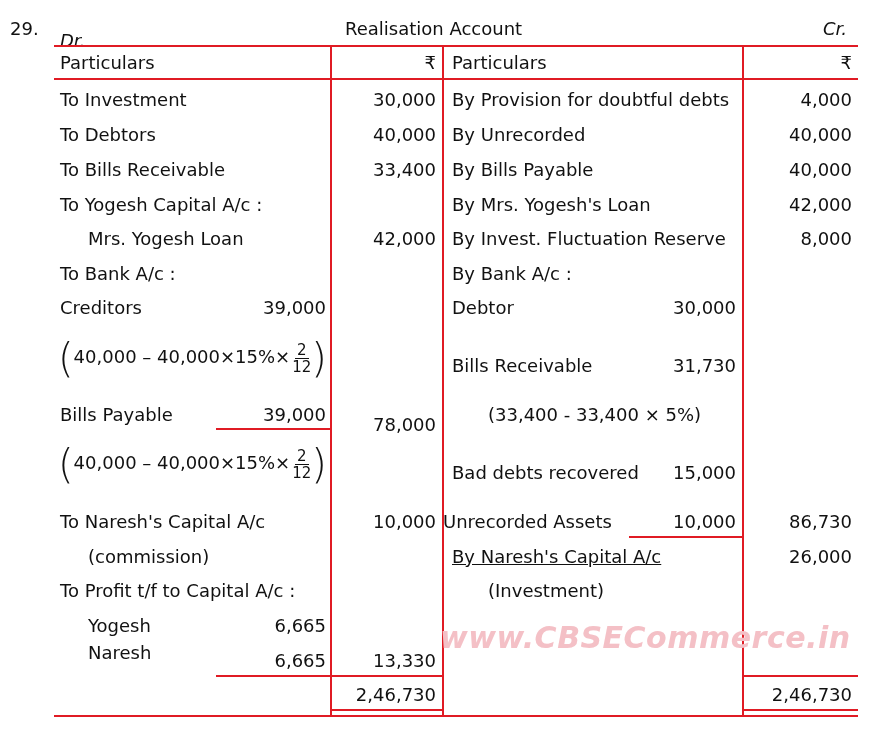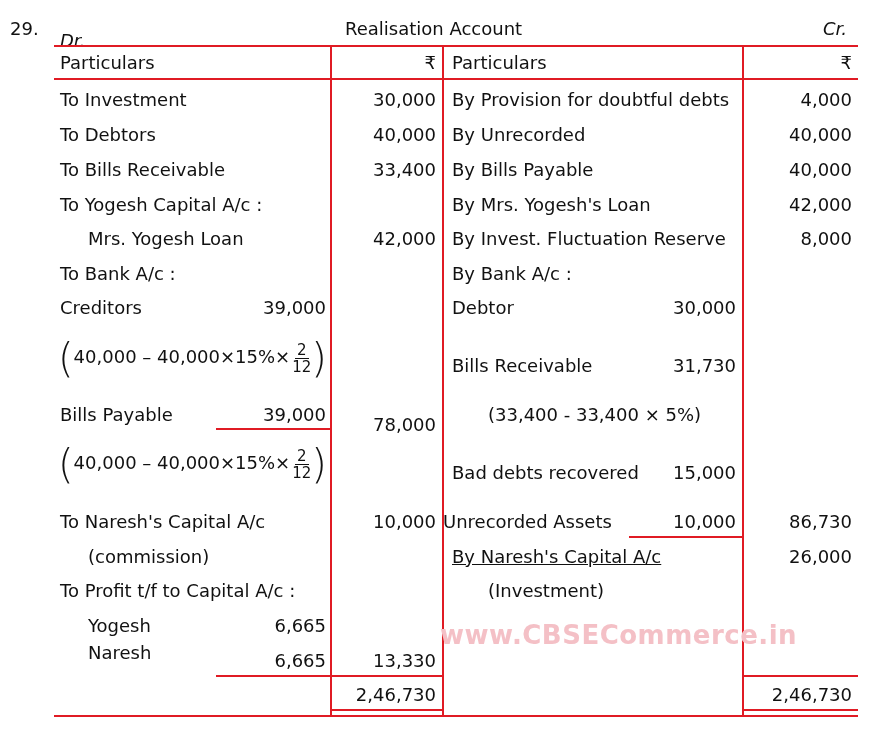--- a/index.html
+++ b/index.html
@@ -6,21 +6,21 @@
   body { width:881px; height:740px; position:relative; overflow:hidden;
          font-family:"DejaVu Sans", sans-serif; color:#111; font-size:18px; }
   .abs { position:absolute; white-space:nowrap; }
   .it { font-style:italic; }
   .r { text-align:right; }
   .hl { position:absolute; height:2px; background:#e01b24; }
   .vl { position:absolute; width:2px; background:#e01b24; }
   .frac { display:inline-flex; flex-direction:column; align-items:center; vertical-align:middle; font-size:15px; line-height:16px; margin-left:2px; }
   .frac span:first-child { border-bottom:1.5px solid #111; padding:0 2px; }
   .paren { font-size:40px; font-weight:100; vertical-align:middle; line-height:40px; }
-  .watermark { color:#f4c0c6; font-weight:bold; font-size:26px; letter-spacing:0.5px; }
+  .watermark { color:#f4c0c6; font-weight:bold; font-size:30px; letter-spacing:0.5px;font-style:italic; }
 </style>
 </head>
 <body>
 
 <div class="abs" style="left:10px;top:18px;">29.</div>
 <div class="abs it" style="left:60px;top:18px;margin-top:12px;">Dr.</div>
 <div class="abs" style="left:345px;top:18px;">Realisation Account</div>
 <div class="abs it" style="left:823px;top:18px;">Cr.</div>
 
 <div class="hl" style="left:54px;top:45px;width:804px;"></div>

